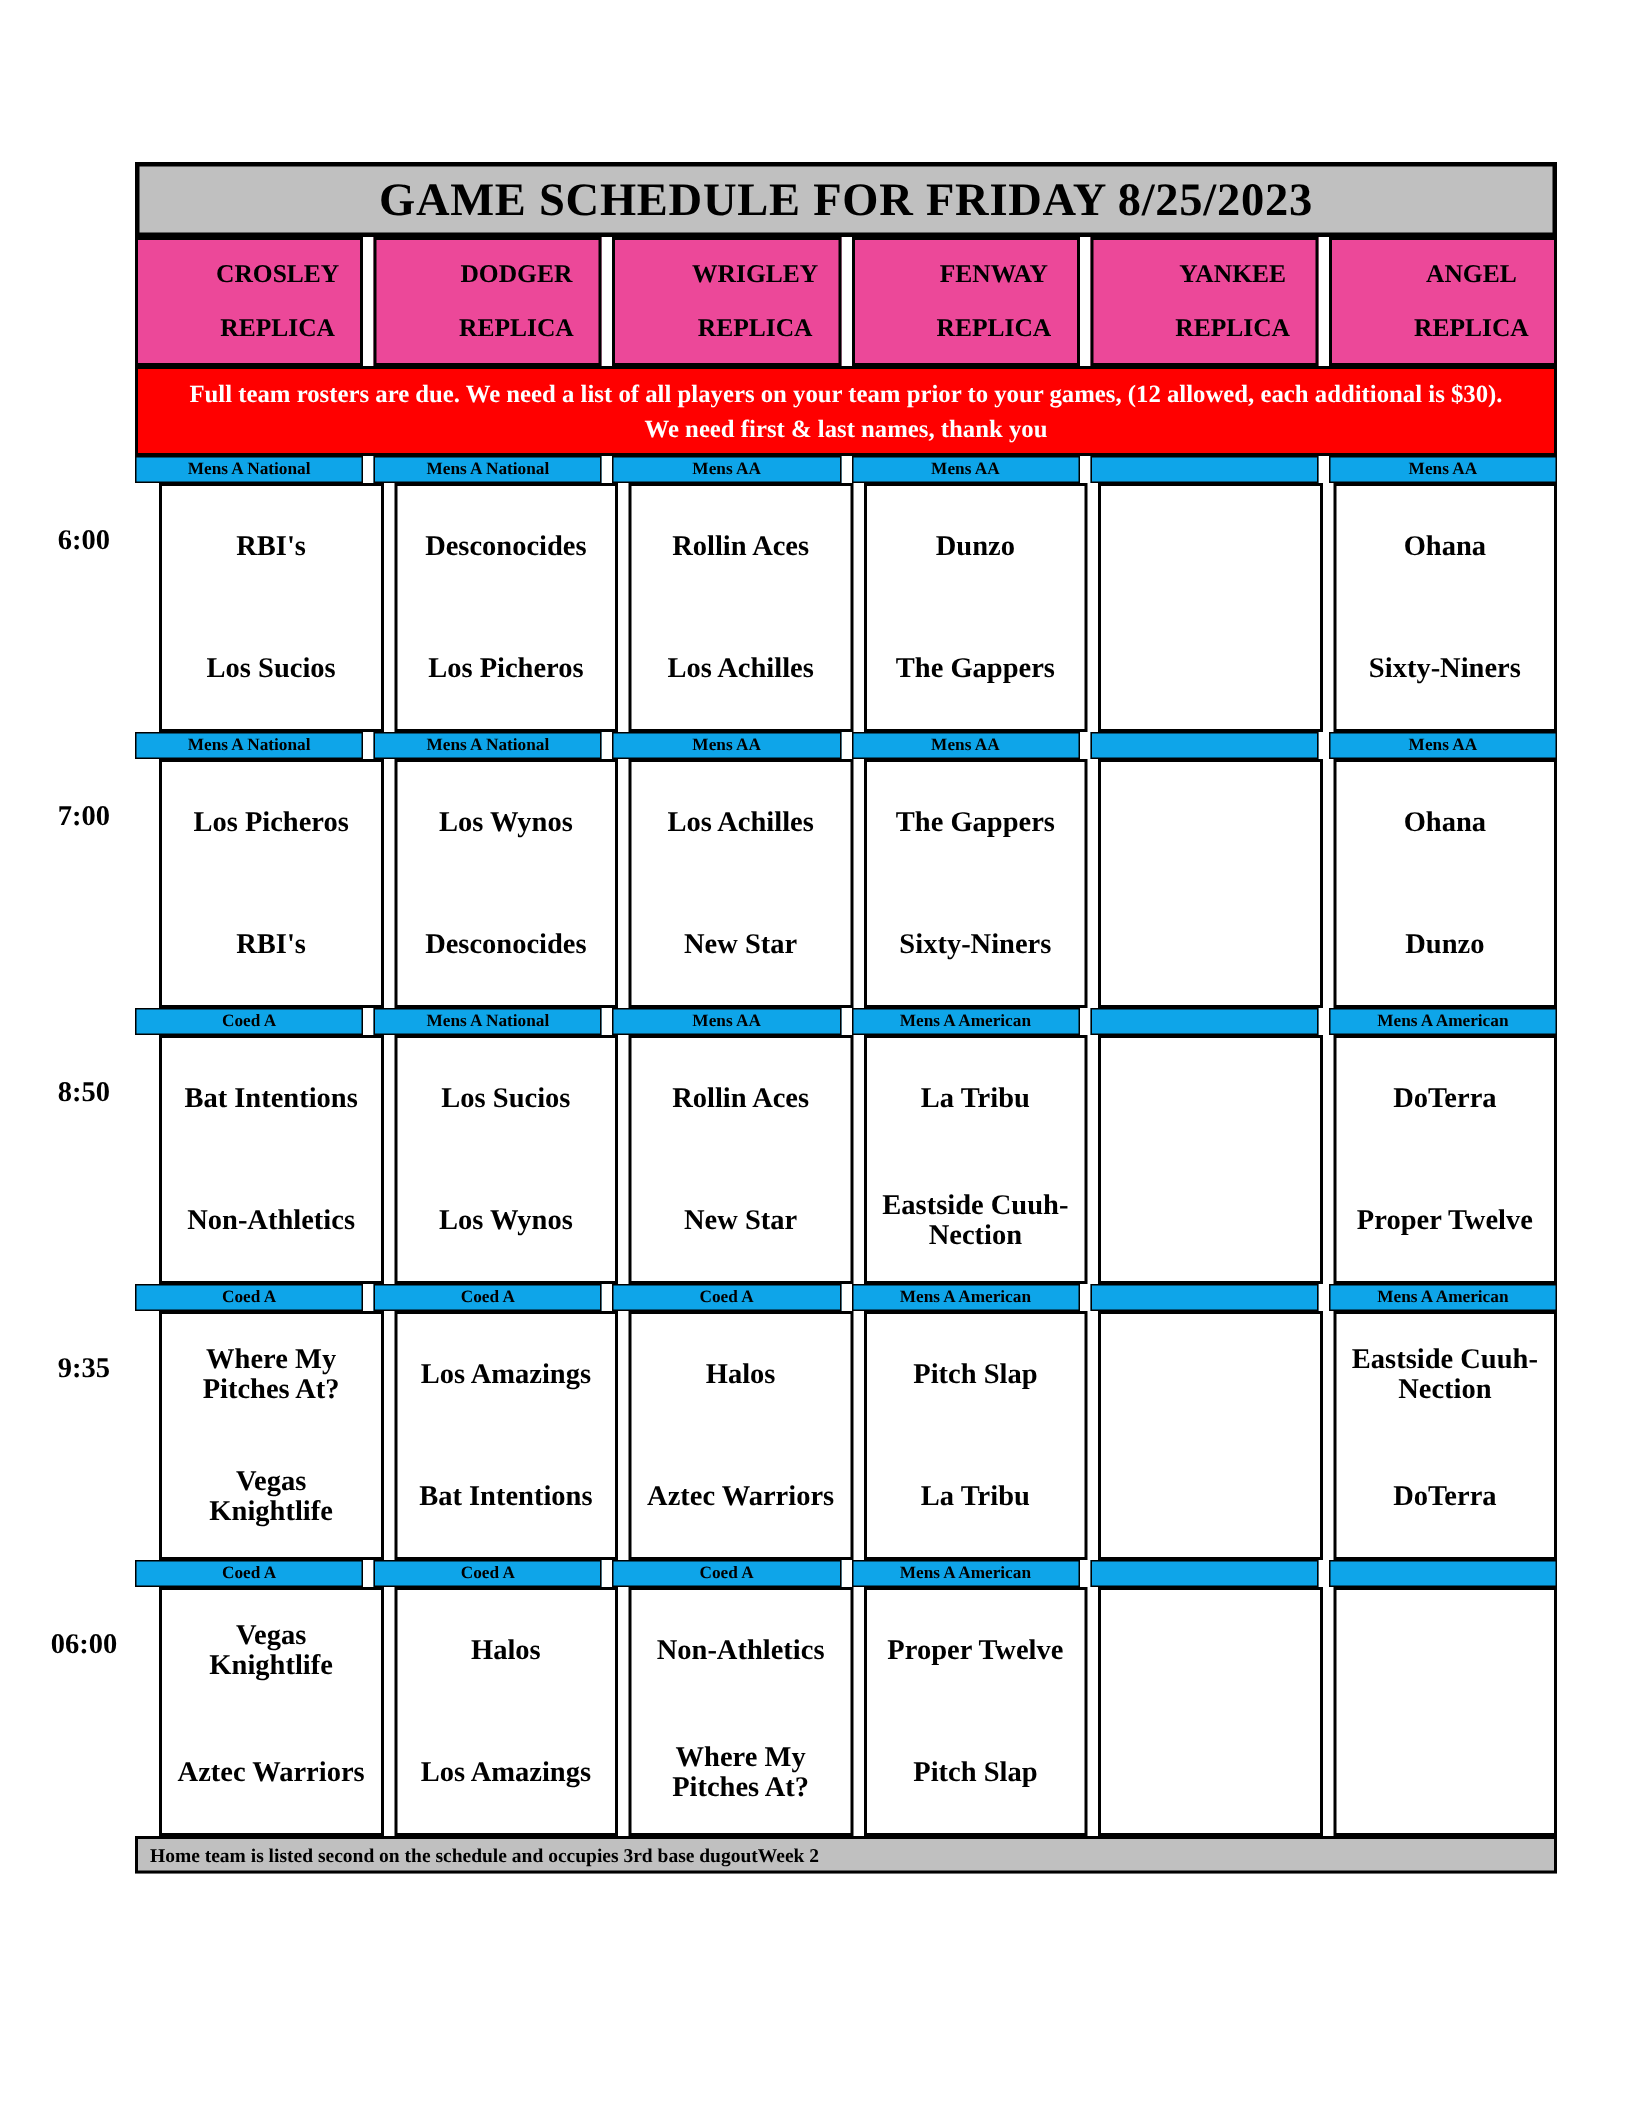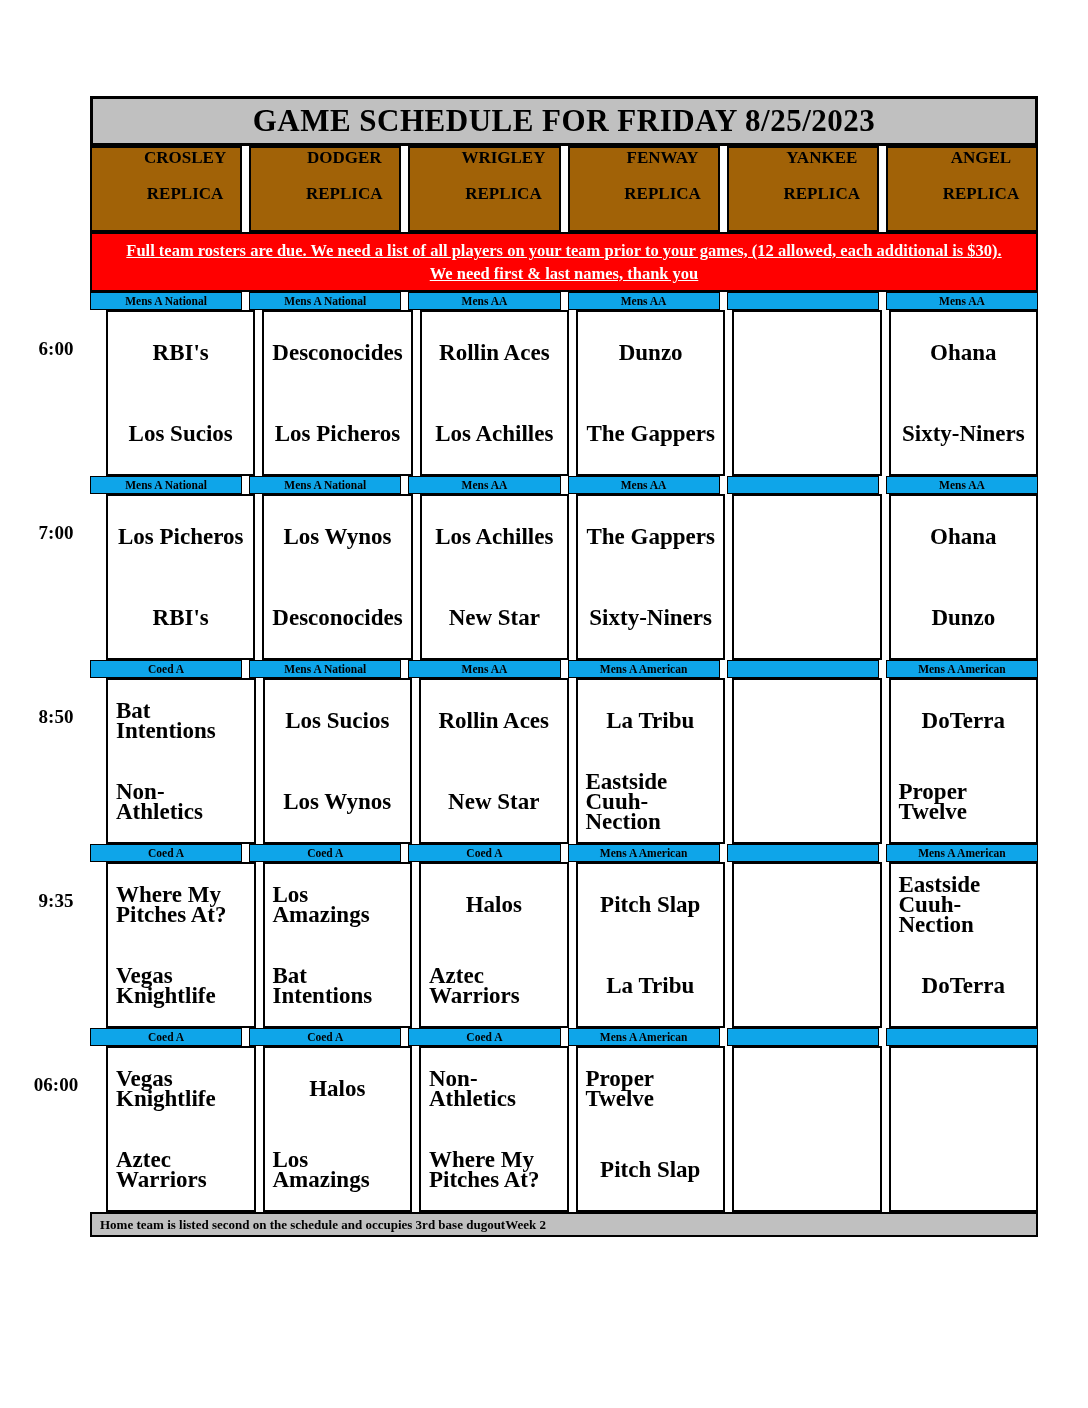--- a/index.html
+++ b/index.html
@@ -11,61 +11,60 @@
     position: relative;
     width: 1088px;
     height: 1408px;
     font-family: "Liberation Serif", serif;
     font-weight: bold;
     color: #000;
   }
   .sheet {
     position: absolute;
     left: 90px;
-    top: 96px;
+    top: 108px;
     width: 948px;
   }
   .title-bar {
     background: #c0c0c0;
     border: 3px solid #000;
     height: 44px;
     display: flex;
     align-items: center;
     justify-content: center;
     font-size: 31px;
     letter-spacing: 0.5px;
   }
   .cols {
     display: grid;
     grid-template-columns: repeat(6, 1fr);
     column-gap: 7px;
   }
   .fields-row { margin-top: 0px; }
   .field-cell {
-    background: #a16207;
+    background: #ec4899;
     border: 2px solid #000;
     height: 82px;
     display: flex;
     flex-direction: column;
     align-items: center;
-    justify-content: flex-start;
+    justify-content: center;
     gap: 16px;
     font-size: 17px;
     text-align: center;
     padding-left: 38px;
   }
   .notice {
     background: #ff0000;
     border: 2px solid #000;
     color: #ffffff;
     font-size: 16.5px;
     line-height: 23px;
     text-align: center;
     padding: 5px 24px;
-    text-decoration: underline;
   }
   .strip-row { }
   .strip-cell {
     background: #0ea5e9;
     border: 1px solid #000;
     height: 16px;
     display: flex;
     align-items: center;
     justify-content: center;
     font-size: 11.5px;
@@ -81,21 +80,22 @@
     border: 2px solid #000;
     height: 162px;
     display: flex;
     flex-direction: column;
   }
   .team {
     flex: 1;
     display: flex;
     align-items: center;
     justify-content: center;
-    font-size: 23px;
+    text-align: center;
+    font-size: 19px;
     line-height: 20px;
     padding: 0 8px;
   }
   .time-label {
     position: absolute;
     left: -62px;
     top: 28px;
     width: 56px;
     text-align: center;
     font-size: 19px;

